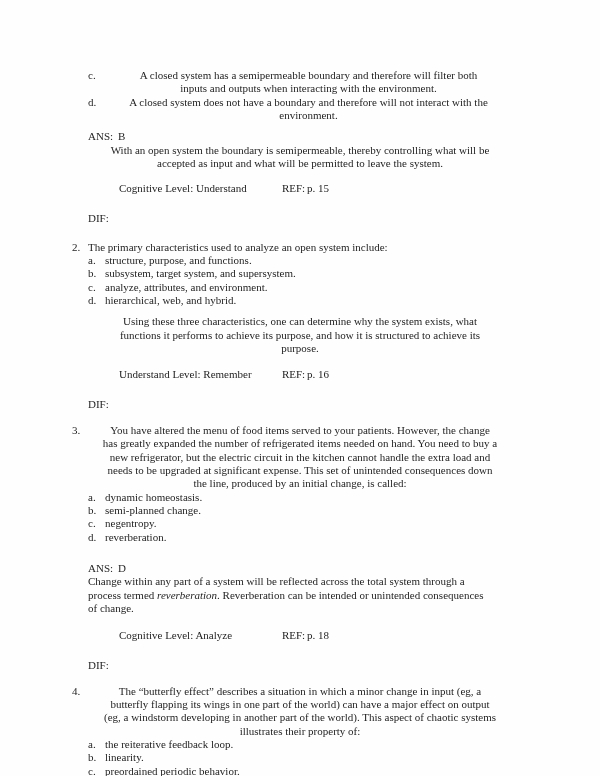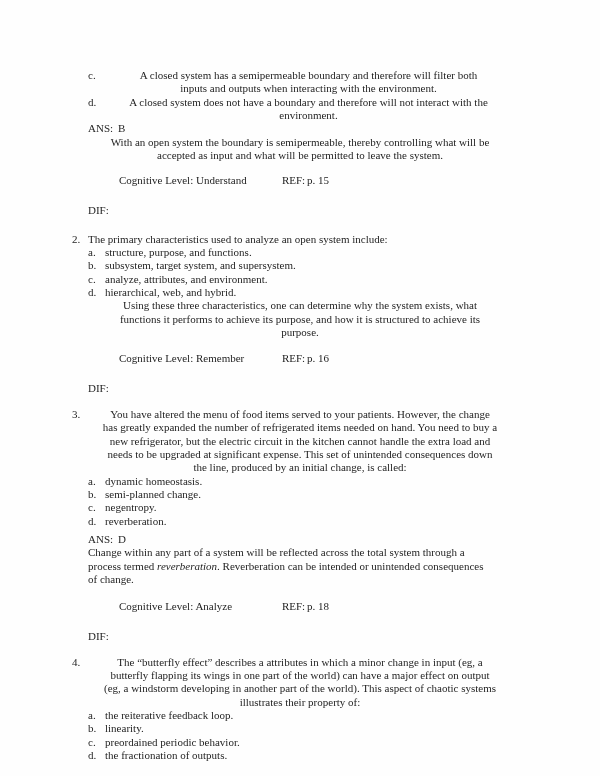--- a/index.html
+++ b/index.html
@@ -19,33 +19,33 @@
     left: 72px;
     top: 69px;
     width: 440px;
   }
   .question { position: relative; padding-left: 16px; }
   .qnum { position: absolute; left: 0; top: 0; }
   .choice { display: flex; }
   .choice-letter { flex: 0 0 17px; }
   .choice-text { flex: 1 1 auto; }
   [data-bind-lines] { white-space: pre-line; text-align: center; }
-  .answer-block { }
+  .answer-block { margin-top: 8px; }
   .ans-label { display: inline-block; width: 30px; }
   .meta-line { display: flex; margin-top: 12px; }
   .meta-dif-label { flex: 0 0 31px; margin-top: 30px; }
   .meta-dif-value { flex: 0 0 161px; }
   .meta-ref-label { flex: 0 0 27px; text-align: center; }
   .meta-ref-value { flex: 1 1 auto; }
   .italic { font-style: italic; }
   .mt15 { margin-top: 15px; }
   .mt13 { margin-top: 13px; }
   .mt12 { margin-top: 12px; }
   .mt14 { margin-top: 14px; }
-  .mt7 { margin-top: 5px; }
+  .mt7 { margin-top: 18px; }
 </style>
 </head>
 <body>
 
 <div class="page">
   <div class="content">
 
     <div class="question">
       <div class="choice">
         <span class="choice-letter" data-bind="questions.q1.choices.0.letter">c.</span>
@@ -91,21 +91,21 @@
         <span class="choice-letter" data-bind="questions.q2.choices.3.letter">d.</span>
         <span class="choice-text" data-bind="questions.q2.choices.3.text">hierarchical, web, and hybrid.</span>
       </div>
       <div class="answer-block">
         <div data-bind-lines="questions.q2.rationale_lines">Using these three characteristics, one can determine why the system exists, what
 functions it performs to achieve its purpose, and how it is structured to achieve its
 purpose.</div>
       </div>
       <div class="meta-line">
         <span class="meta-dif-label" data-bind="questions.q2.meta.dif_label">DIF:</span>
-        <span class="meta-dif-value" data-bind="questions.q2.meta.dif_value">Cognitive Level: Remember</span>
+        <span class="meta-dif-value" data-bind="questions.q2.meta.dif_value">Understand Level: Remember</span>
         <span class="meta-ref-label" data-bind="questions.q2.meta.ref_label">REF:</span>
         <span class="meta-ref-value" data-bind="questions.q2.meta.ref_value">p. 16</span>
       </div>
     </div>
 
     <div class="question mt13">
       <span class="qnum" data-bind="questions.q3.number">3.</span>
       <div data-bind-lines="questions.q3.stem_lines">You have altered the menu of food items served to your patients. However, the change
 has greatly expanded the number of refrigerated items needed on hand. You need to buy a
 new refrigerator, but the electric circuit in the kitchen cannot handle the extra load and
@@ -140,21 +140,21 @@
       <div class="meta-line mt14">
         <span class="meta-dif-label" data-bind="questions.q3.meta.dif_label">DIF:</span>
         <span class="meta-dif-value" data-bind="questions.q3.meta.dif_value">Cognitive Level: Analyze</span>
         <span class="meta-ref-label" data-bind="questions.q3.meta.ref_label">REF:</span>
         <span class="meta-ref-value" data-bind="questions.q3.meta.ref_value">p. 18</span>
       </div>
     </div>
 
     <div class="question mt12">
       <span class="qnum" data-bind="questions.q4.number">4.</span>
-      <div data-bind-lines="questions.q4.stem_lines">The “butterfly effect” describes a attributes in which a minor change in input (eg, a
+      <div data-bind-lines="questions.q4.stem_lines">The “butterfly effect” describes a situation in which a minor change in input (eg, a
 butterfly flapping its wings in one part of the world) can have a major effect on output
 (eg, a windstorm developing in another part of the world). This aspect of chaotic systems
 illustrates their property of:</div>
       <div class="choice">
         <span class="choice-letter" data-bind="questions.q4.choices.0.letter">a.</span>
         <span class="choice-text" data-bind="questions.q4.choices.0.text">the reiterative feedback loop.</span>
       </div>
       <div class="choice">
         <span class="choice-letter" data-bind="questions.q4.choices.1.letter">b.</span>
         <span class="choice-text" data-bind="questions.q4.choices.1.text">linearity.</span>

